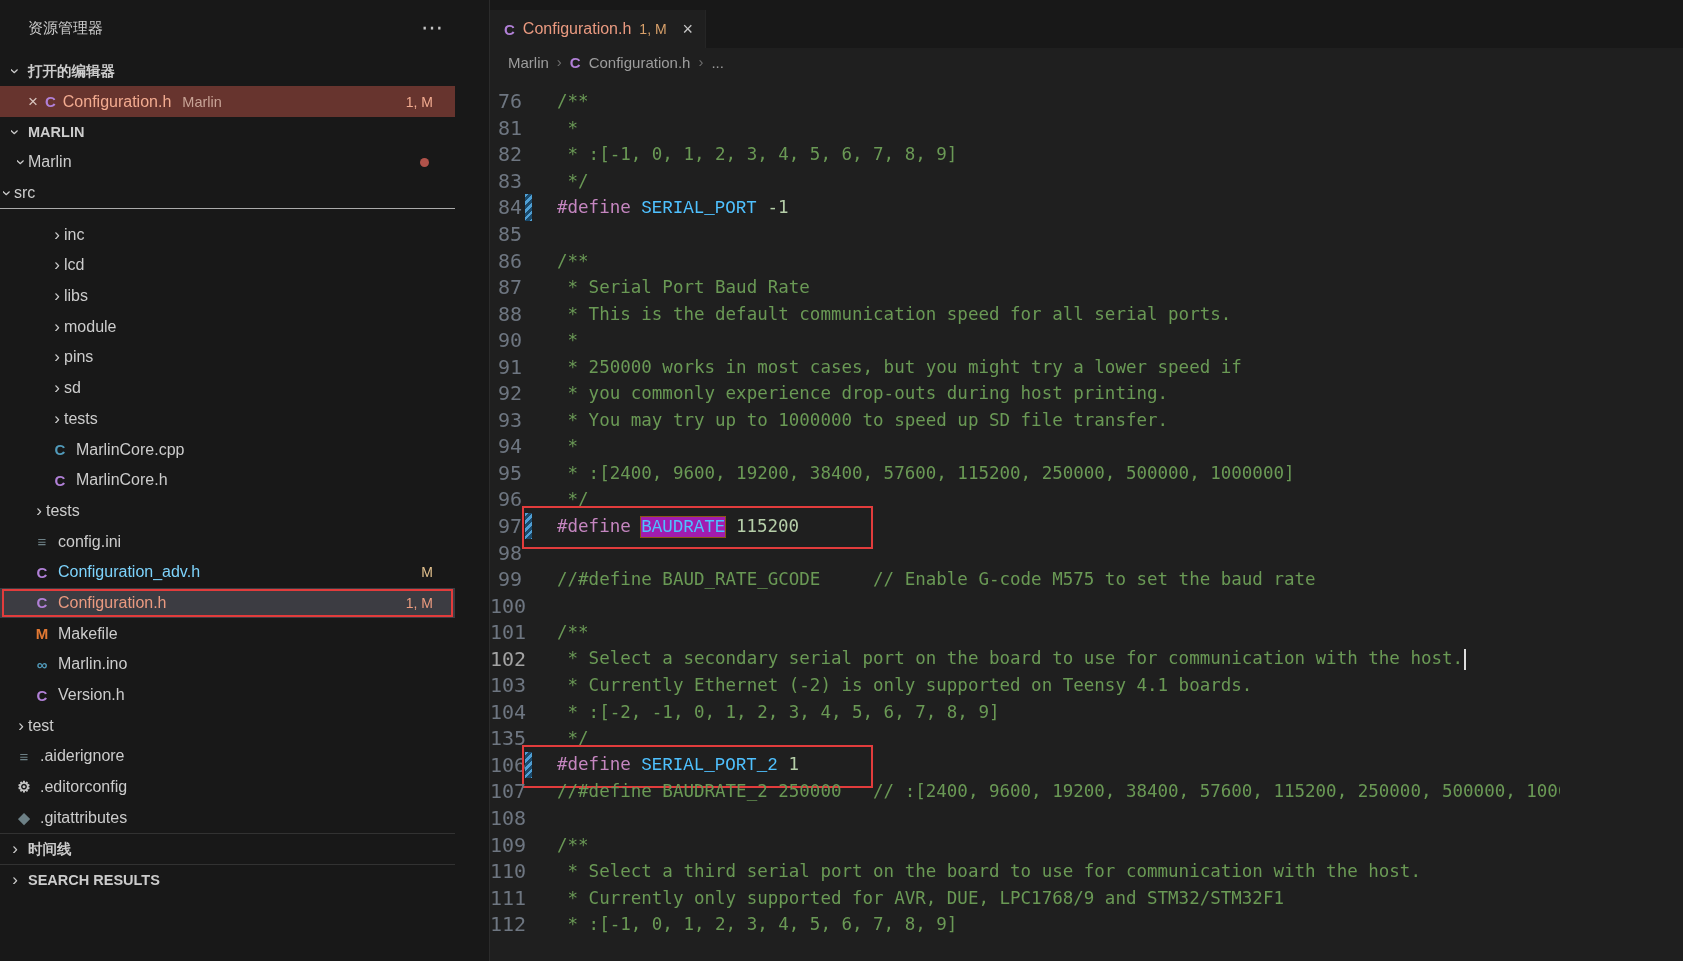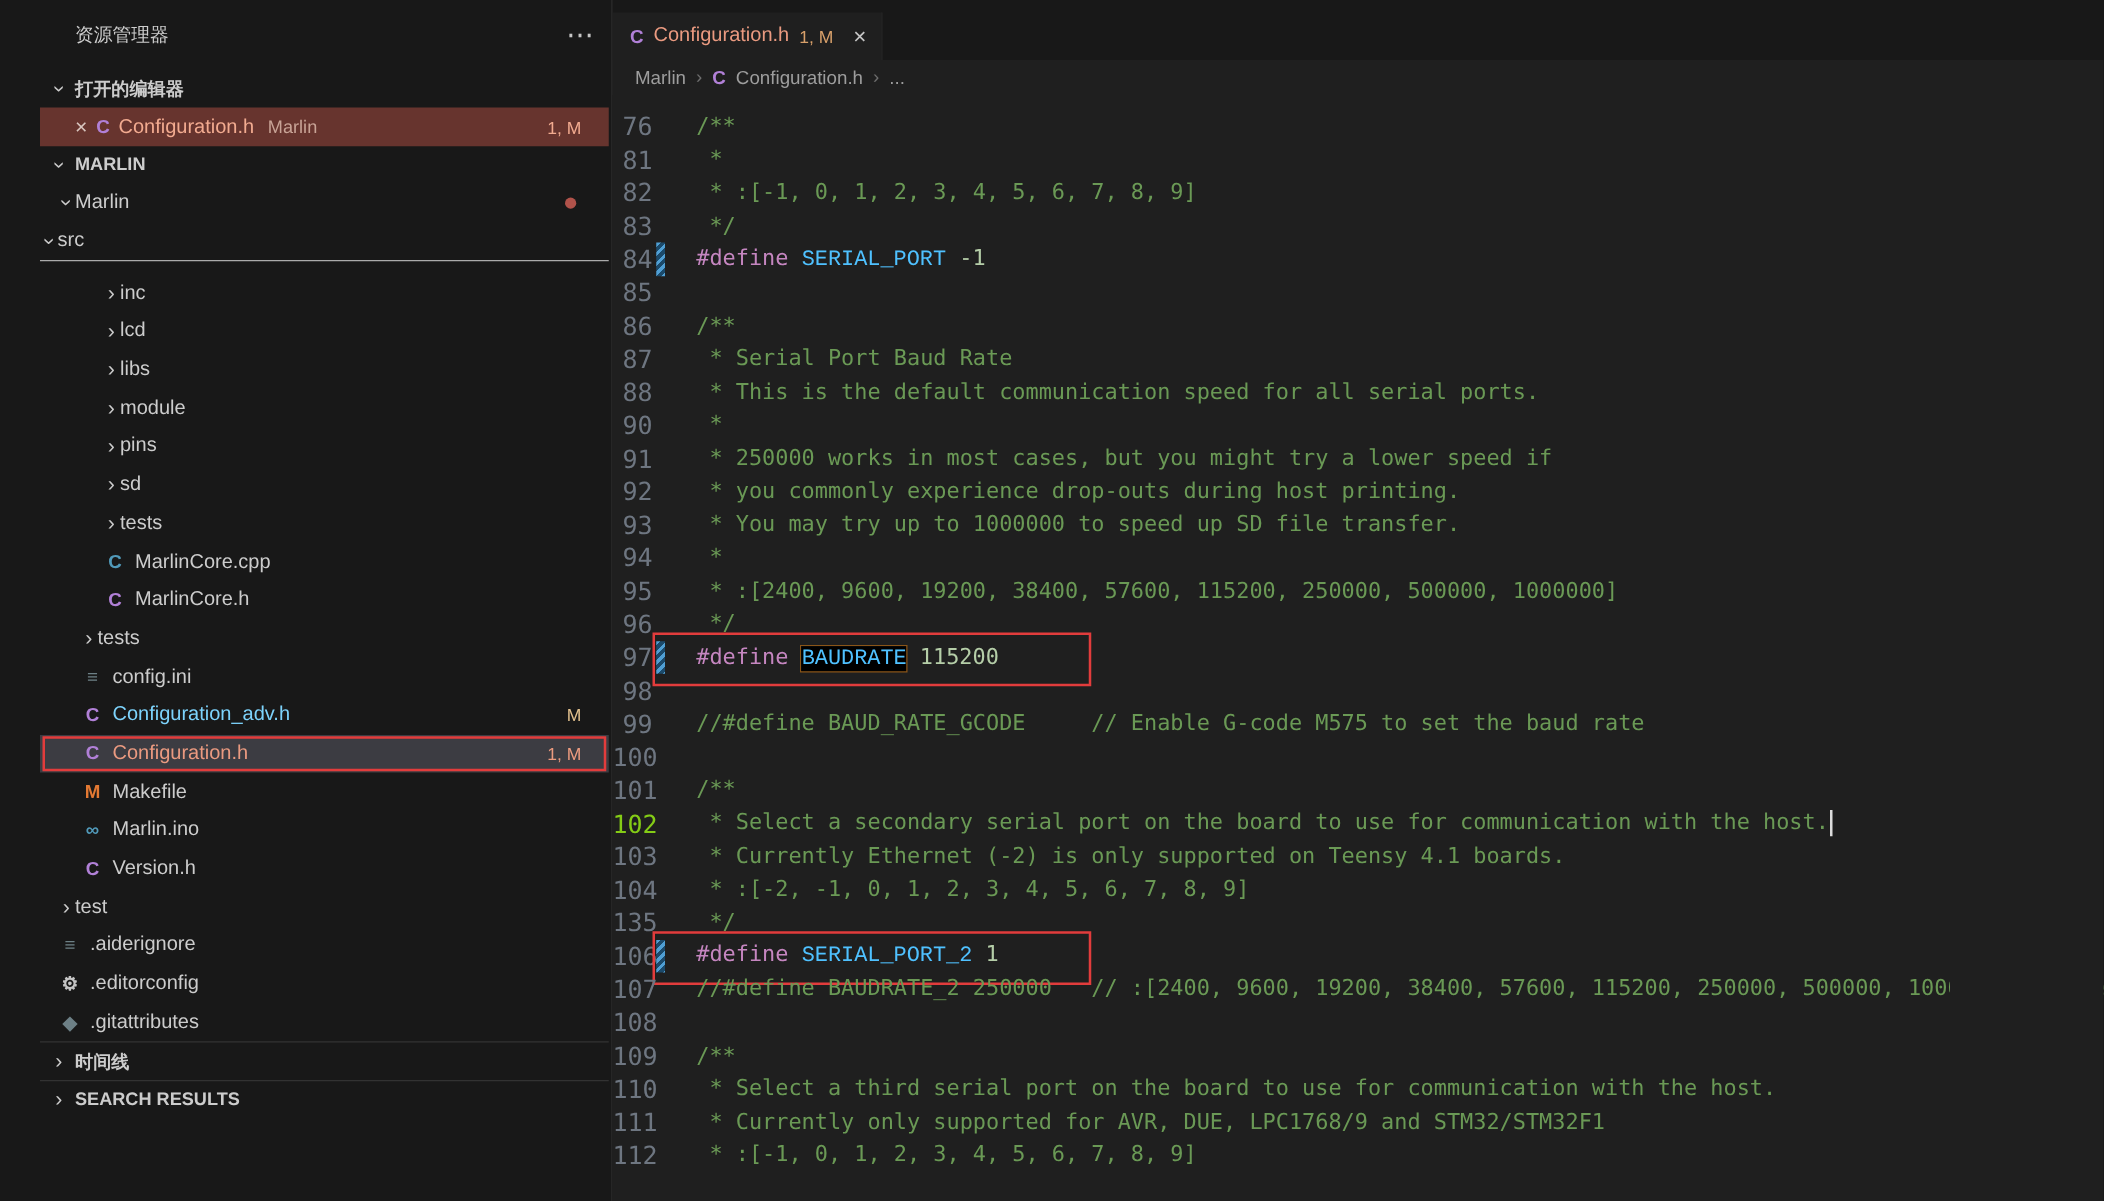--- a/index.html
+++ b/index.html
@@ -2,21 +2,21 @@
 <html><head>
 <meta charset="utf-8">
 <style>
   * { margin:0; padding:0; box-sizing:border-box; }
   html,body { background:#101010; }
   .app { width:1683px; height:961px; display:flex; background:#181818; color:#cccccc;
          font-family:"Liberation Sans", sans-serif; overflow:hidden; position:relative; }
 
   
   .sidebar { width:490px; flex:none; background:#181818; border-right:1px solid #2b2b2b; position:relative; }
-  .sb-inner { width:455px;margin-left:32px; }
+  .sb-inner { width:455px; }
   .sb-title { height:56px; display:flex; align-items:center; padding-left:28px; padding-right:12px; font-size:15px; color:#cccccc; }
   .more { margin-left:auto; font-size:22px; color:#c5c5c5; cursor:pointer; }
   .sec-header { height:30px; display:flex; align-items:center; gap:6px; padding-left:8px; font-size:14.5px; font-weight:bold; color:#cccccc; }
   .chev { display:inline-block; width:14px; text-align:center; font-size:17px; font-weight:normal; color:#cccccc; flex:none; }
   .chev.open { transform:rotate(90deg); }
   .sec-div { width:455px; border-top:1px solid #323232; }
 
   .oe-row { height:31px; width:455px; display:flex; align-items:center; background:#67342e; padding-left:28px; font-size:16px; gap:7px; }
   .oe-close { color:#d8c5bf; font-size:17px; cursor:pointer; }
   .oe-file { color:#f2ab90; }
@@ -43,27 +43,27 @@
   .tab-label { color:#ea9a80; }
   .tab-badge { color:#d8a06a; font-size:14px; }
   .tab-close { color:#c5c5c5; font-size:18px; margin-left:8px; cursor:pointer; }
   .breadcrumb { height:28px; flex:none; display:flex; align-items:center; gap:8px; padding-left:18px; font-size:15px; color:#9d9d9d; background:#1f1f1f; }
   .bc-sep { color:#6e6e6e; font-size:15px; transform:translateY(-1px); }
 
   .code-wrap { position:relative; flex:1; padding-top:12px; overflow:hidden; background:#1f1f1f;
                font-family:"DejaVu Sans Mono", monospace; }
   .line { display:flex; align-items:center; height:26.55px; position:relative; }
   .ln { width:32px; flex:none; text-align:right; font-size:20px; color:#6e7681; }
-  .ln.active { color:#84cc16; }
+  .ln.active { color:#a3a3a3; }
   .modbar { width:7px; height:100%; margin-left:3px; flex:none; }
   .modbar.on { background:repeating-linear-gradient(135deg,#4f9fd4 0px,#4f9fd4 2.5px,#1b4a6b 2.5px,#1b4a6b 5.5px); }
   .code-text { margin-left:25px; white-space:pre; font-size:17.5px; color:#d4d4d4; }
   .tok-c { color:#6A9955; } .tok-k { color:#C586C0; } .tok-i { color:#4FC1FF;font-family:Liberation Mono, monospace; }
   .tok-n { color:#B5CEA8; } .tok-p { color:#d4d4d4; }
-  .tok-i.hl { background:#000000; box-shadow:0 0 0 1px #8a5518; }
+  .tok-i.hl { background:#a21caf; box-shadow:0 0 0 1px #8a5518; }
   .cursor { display:inline-block; width:2px; height:21px; background:#dcdcdc; vertical-align:middle; margin-left:1px; }
   .line.boxed::after { content:""; position:absolute; left:32px; width:347px; top:-7px; height:39px; border:2px solid #e23c3c; pointer-events:none; }
   .minimap { position:absolute; top:0; right:0; bottom:0; width:123px; background:#1f1f1f; z-index:4; }
 </style>
 </head>
 <body>
 
 <div class="app">
 
   <aside class="sidebar">

